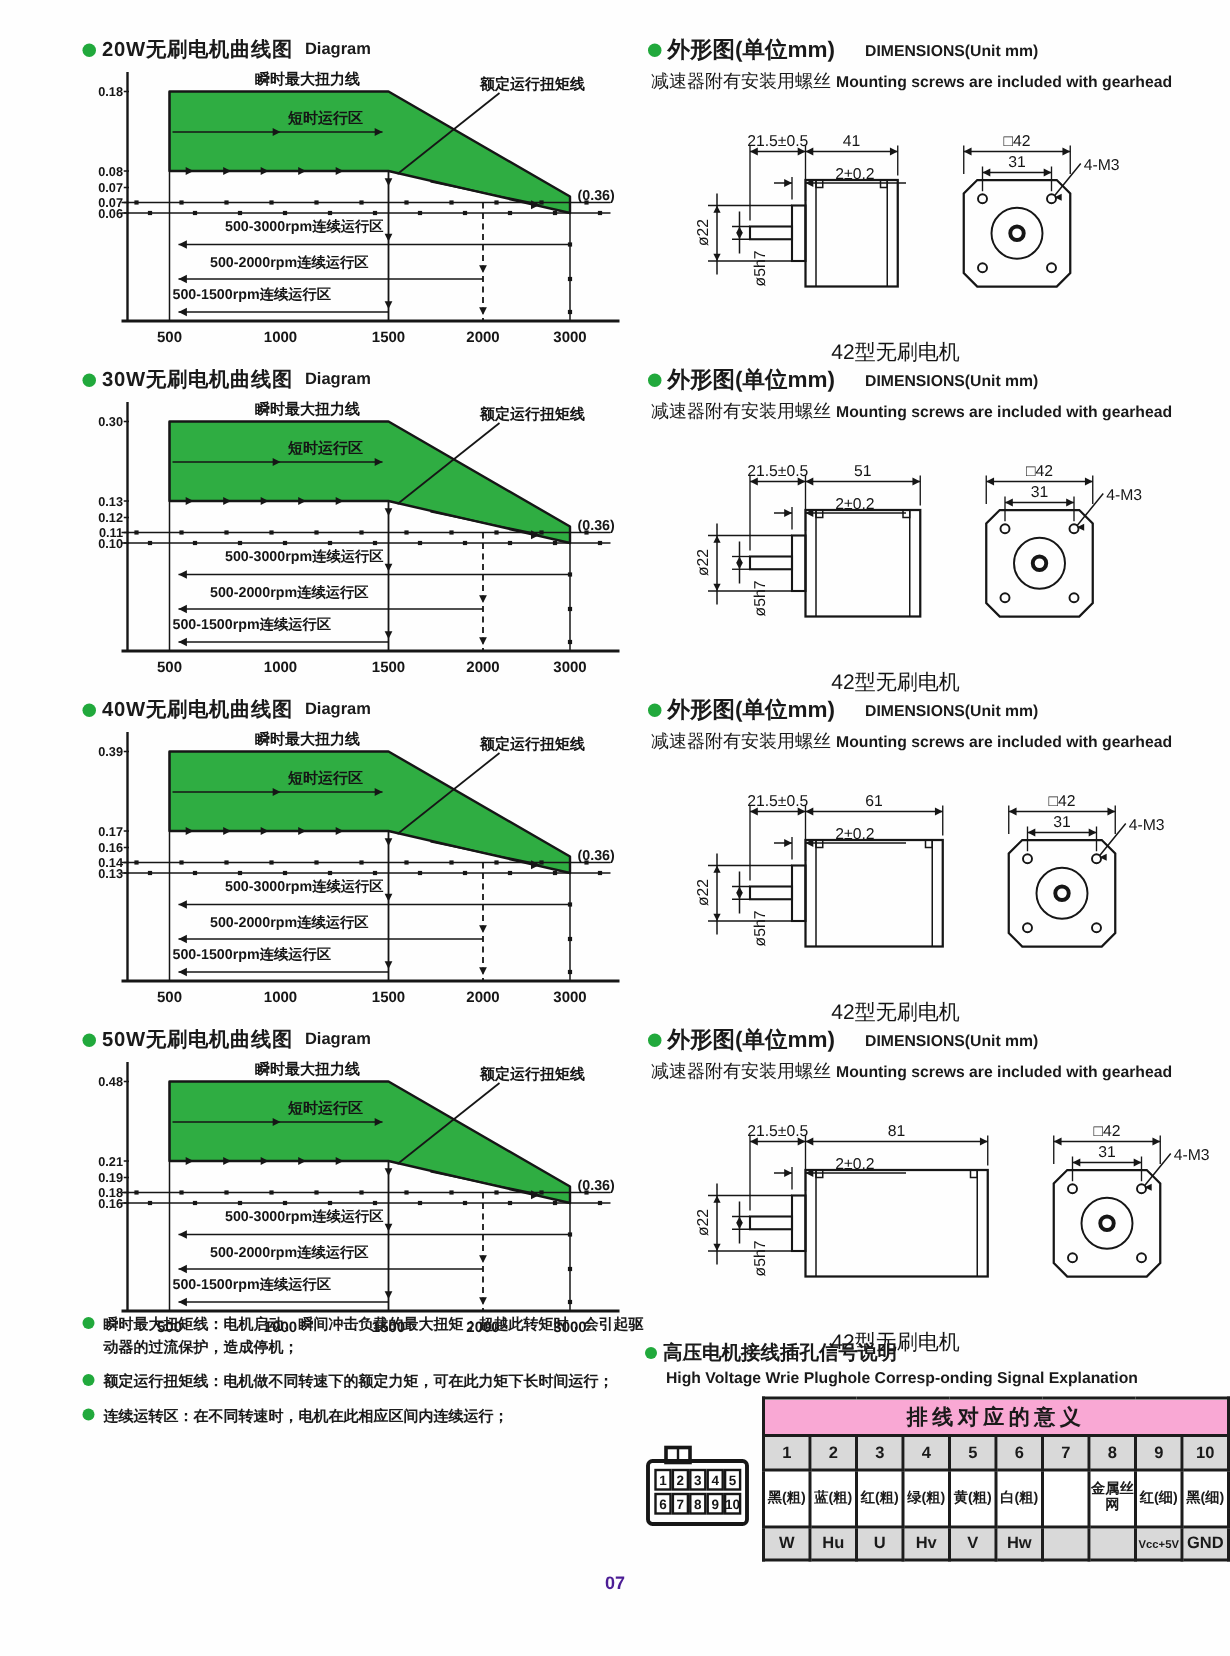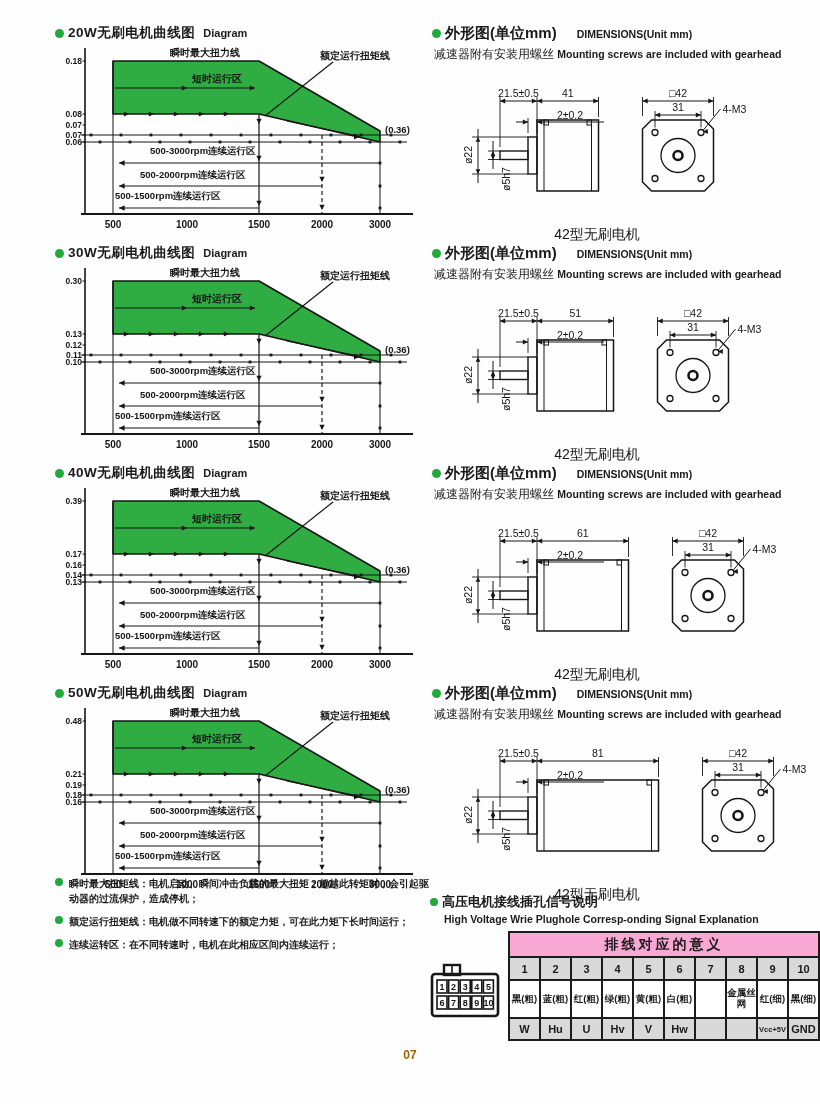--- a/index.html
+++ b/index.html
@@ -22,21 +22,21 @@
   .notes .note p{margin:0;font-size:10px;font-weight:bold;line-height:1.5;}
   .wiring-head-cn{font-weight:bold;font-size:13px;}
   .wiring-head-en{font-weight:bold;font-size:10.5px;margin:2px 0 0 14px;}
   table.pin-table{border-collapse:collapse;table-layout:fixed;width:332px;}
   table.pin-table td{border:2px solid #1c1c1c;text-align:center;padding:0;overflow:hidden;}
   td.tt{font-size:14px;font-weight:bold;letter-spacing:3px;height:23px;background:#f9a8d4;}
   td.pin{font-size:11px;font-weight:bold;height:21px;background:#d9d9d9;}
   td.wire{font-size:9.5px;font-weight:bold;height:36px;background:#fff;line-height:1.15;}
   td.sig{font-size:11px;font-weight:bold;height:20px;background:#d9d9d9;}
   td.sig.small{font-size:7.5px;}
-  .footer{font-size:12px;font-weight:bold;text-align:center;width:100%;color:#a16207;}
+  .footer{font-size:12px;font-weight:bold;text-align:center;width:100%;color:#4c1d95;}
 </style>
 </head>
 <body>
 
 <div class="block" style="left:55px;top:24px;width:370px;">
   <div class="sec-header">
     <span class="dot green-dot" style="background: rgb(33, 169, 60);"></span>
     <span class="chart-title-cn">20W无刷电机曲线图</span>
     <span class="chart-title-en">Diagram</span>
   </div>

